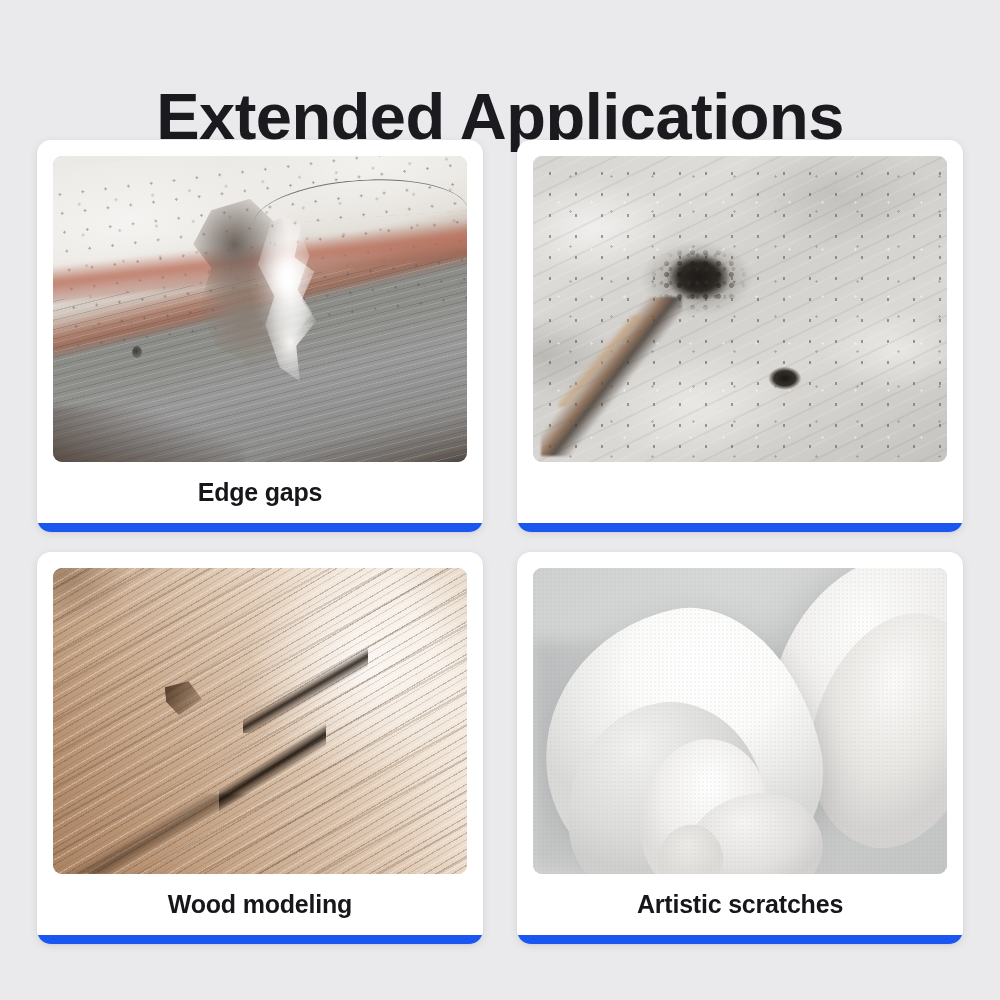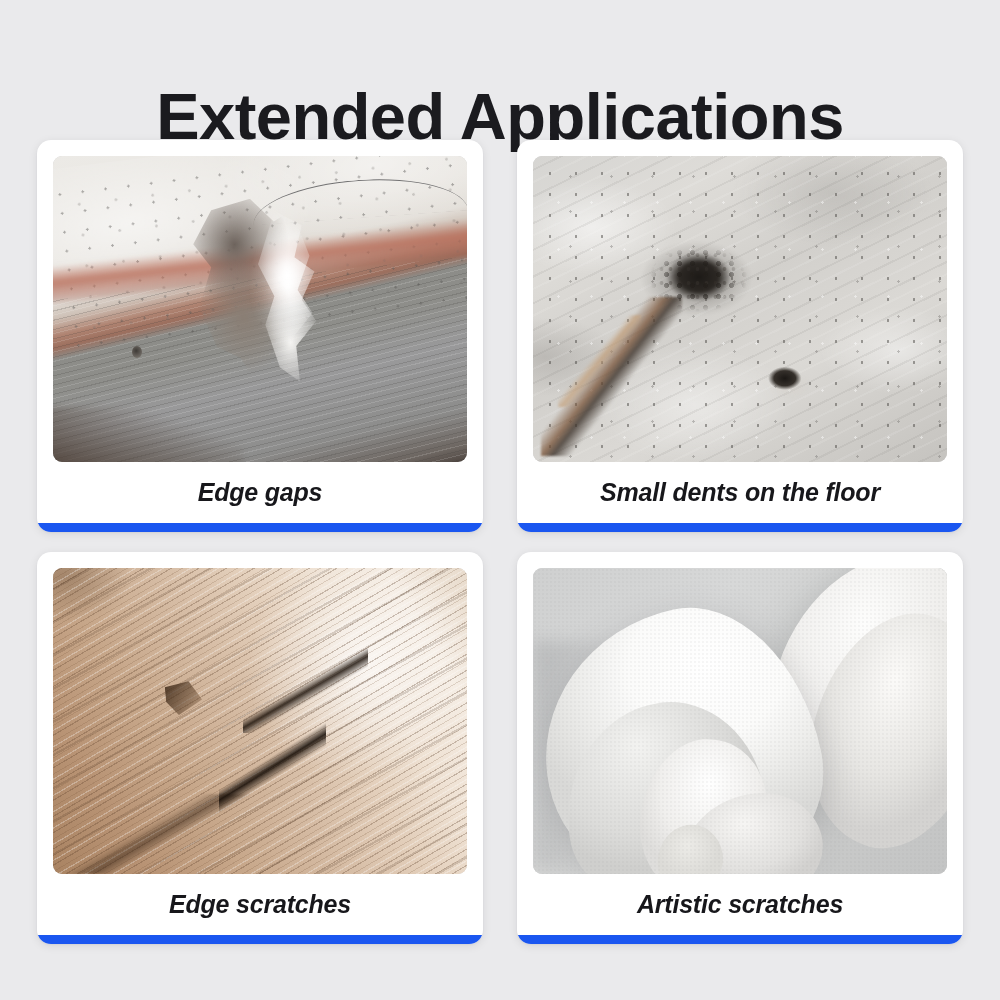--- a/index.html
+++ b/index.html
@@ -91,21 +91,20 @@
     display: flex;
     align-items: center;
     justify-content: center;
     font-size: 25px;
     font-weight: 600;
     color: #17171b;
     letter-spacing: -0.2px;
     padding-bottom: 9px;
     text-align: center;
     white-space: nowrap;
-    font-style: italic;
   }
 
   
   .s1-base {
     position: absolute; inset: 0;
     background:
       linear-gradient(167deg,
         #eceae6 0%, #e8e5e0 28%, #e3dfd9 36%,
         #cfc2b8 40.5%, #b08472 45%, #9c6f5e 48%,
         #8c8c88 51%, #8e8e8a 58%, #99999a 70%,
@@ -415,39 +414,38 @@
           <div class="s2-mottle"></div>
           <div class="s2-streaks"></div>
           <div class="s2-speckle"></div>
           <div class="s2-crack"></div>
           <div class="s2-crack2"></div>
           <div class="s2-dent-big"></div>
           <div class="s2-dent-splash"></div>
           <div class="s2-dent-small"></div>
         </div>
       </div>
-      <div class="card-label">Small dents on the floor</div>
       <div class="card-accent"></div>
     </div>
 
     <div class="card">
       <div class="card-media">
         <div class="scene">
           <div class="s3-base"></div>
           <div class="s3-corner-dark"></div>
           <div class="s3-light"></div>
           <div class="s3-grain"></div>
           <div class="s3-grain2"></div>
           <div class="s3-darkline"></div>
           <div class="s3-gouge"></div>
           <div class="s3-scratch-a"></div>
           <div class="s3-scratch-b"></div>
         </div>
       </div>
-      <div class="card-label">Edge scratches</div>
+      <div class="card-label">Wood modeling</div>
       <div class="card-accent"></div>
     </div>
 
     <div class="card">
       <div class="card-media">
         <div class="scene">
           <div class="s4-base"></div>
           <div class="s4-shadow-left"></div>
           <div class="s4-shape s4-arc-right"></div>
           <div class="s4-shape s4-arc-right2"></div>

